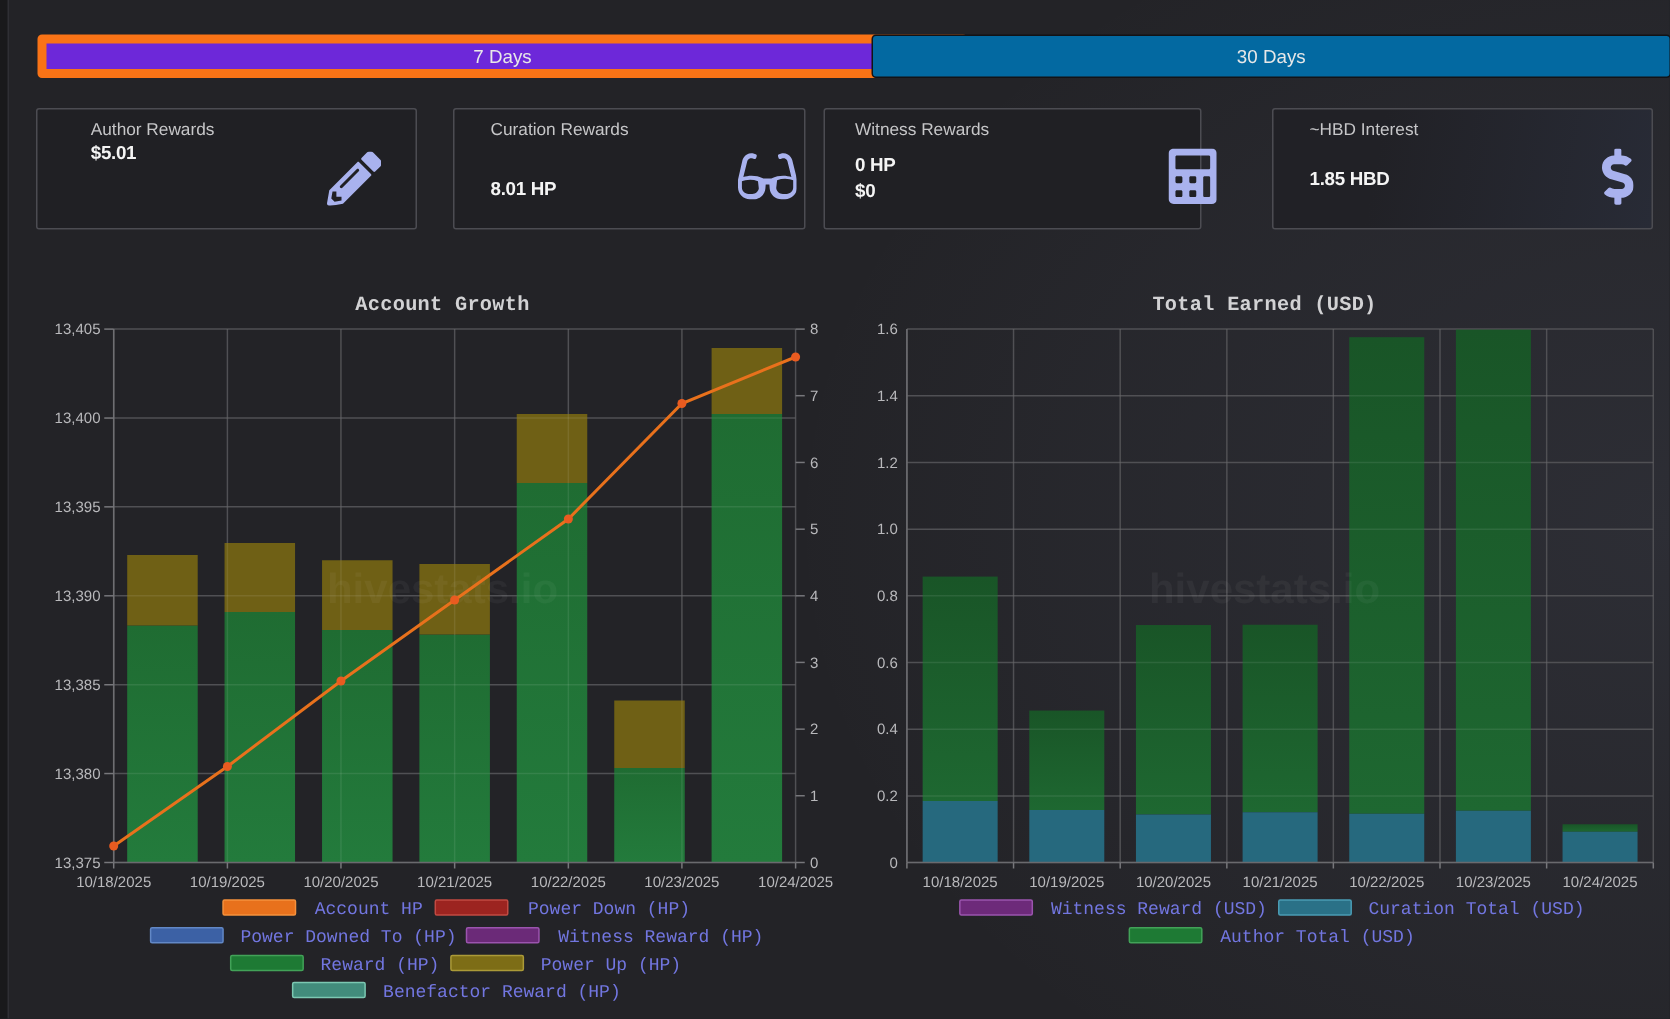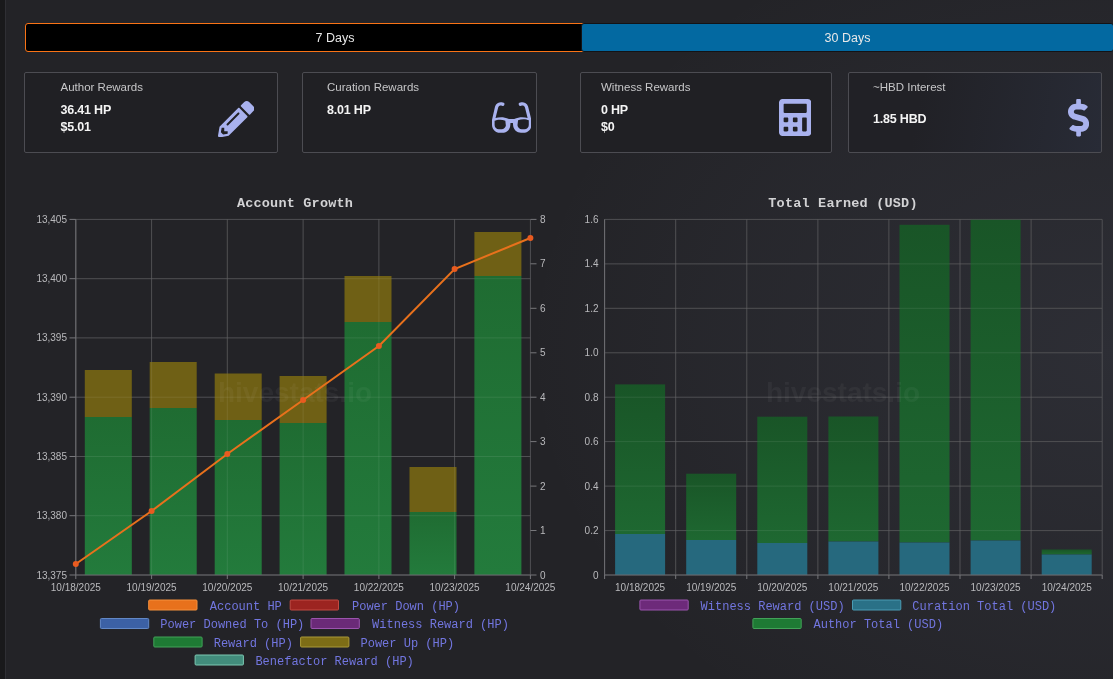--- a/index.html
+++ b/index.html
@@ -9,32 +9,31 @@
 .tab{position:absolute;top:23px;height:29px;border-radius:3px;box-sizing:border-box;
   display:flex;align-items:center;justify-content:center;font-size:12.5px;color:#e8e8e8;}
 .card{position:absolute;top:72px;height:81px;border:1px solid #4c4c52;border-radius:2px;box-sizing:border-box;padding:8px 24px;}
 .ct{font-size:11.5px;color:#c6c6c8;line-height:13px;}
 .cv{font-size:12.5px;font-weight:bold;color:#f4f4f4;line-height:16.6px;letter-spacing:-0.2px;}
 svg{display:block}
 </style></head>
 <body>
 <div id="bg"></div>
 <div id="lstrip"></div>
-<div class="tab" style="left:25px;width:620px;border:1px solid #f97316;background:#000000;">7 Days</div>
+<div class="tab" style="left:25px;width:620px;border:6px solid #f97316;background:#6d28d9;">7 Days</div>
 <div class="tab" style="left:581px;width:533px;border:1px solid #131316;background:#0369a1;">30 Days</div>
 <div class="card" style="left:23.5px;width:254px;background:#202024;padding-left:36px;">
     <div class="ct">Author Rewards</div>
-    <div class="cv" style="margin-top:8px">36.41 HP</div>
     <div class="cv">$5.01</div>
   </div>
 <div class="card" style="left:302px;width:235px;background:#202024;">
     <div class="ct">Curation Rewards</div>
-    <div class="cv" style="margin-top:8px">8.01 HP</div>
-  </div>
-<div class="card" style="left:580px;width:252px;background:#202024;padding-left:20px;">
+    <div class="cv" style="margin-top:24px">8.01 HP</div>
+  </div>
+<div class="card" style="left:549px;width:252px;background:#202024;padding-left:20px;">
     <div class="ct">Witness Rewards</div>
     <div class="cv" style="margin-top:8px">0 HP</div>
     <div class="cv">$0</div>
   </div>
 <div class="card" style="left:848px;width:254px;background:linear-gradient(100deg,#212126 28%,#282b36 100%);">
     <div class="ct">~HBD Interest</div>
     <div class="cv" style="margin-top:17px">1.85 HBD</div>
   </div>
 <svg style="position:absolute;left:217.8px;top:100.8px" width="36.4" height="36.4" viewBox="0 0 512 512">
     <path fill="#a9b2ee" d="M497.9 142.1l-46.1 46.1c-4.7 4.7-12.3 4.7-17 0l-111-111c-4.7-4.7-4.7-12.3 0-17l46.1-46.1c18.7-18.7 49.1-18.7 67.9 0l60.1 60.1c18.8 18.7 18.8 49.1 0 67.9zM284.2 99.8L21.6 362.4.4 483.9c-2.9 16.4 11.4 30.6 27.8 27.8l121.5-21.3 262.6-262.6c4.7-4.7 4.7-12.3 0-17l-111-111c-4.8-4.7-12.4-4.7-17.1 0zM124.1 339.9c-5.5-5.5-5.5-14.3 0-19.8l154-154c5.5-5.5 14.3-5.5 19.8 0s5.5 14.3 0 19.8l-154 154c-5.5 5.5-14.3 5.5-19.8 0zM88 424h48v36.3l-64.5 11.3-31.1-31.1L51.7 376H88v48z"></path>

